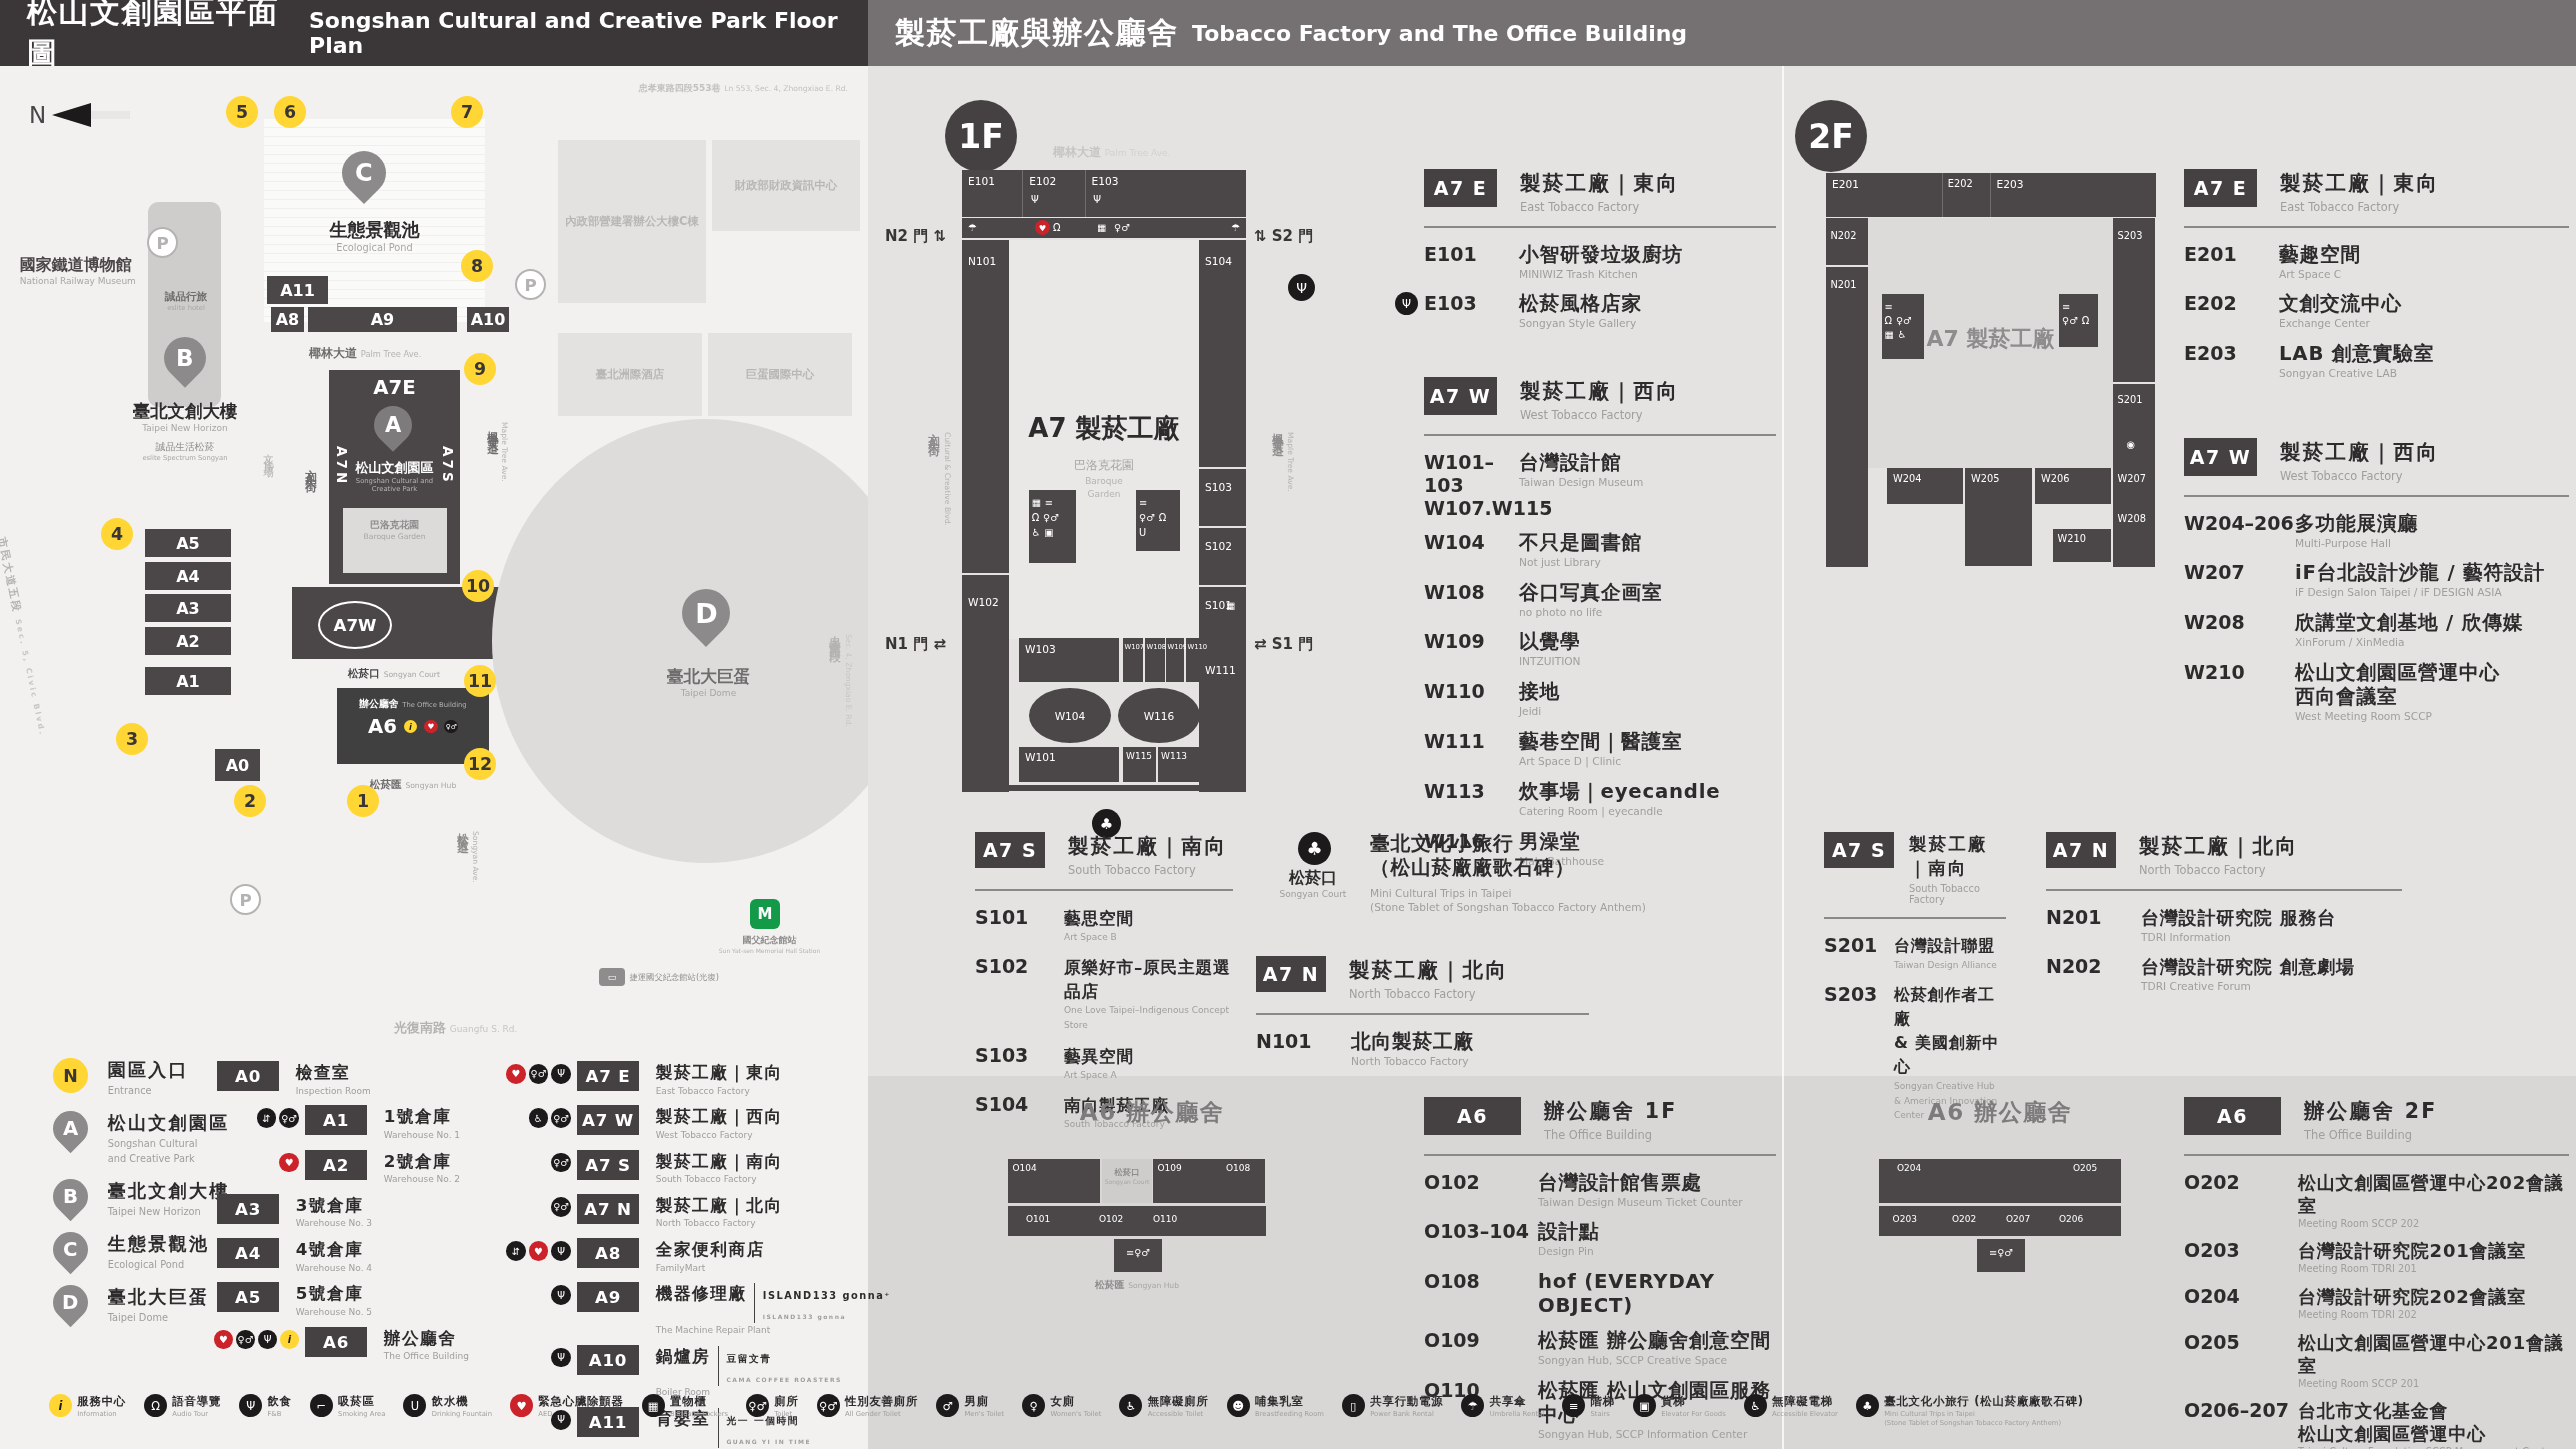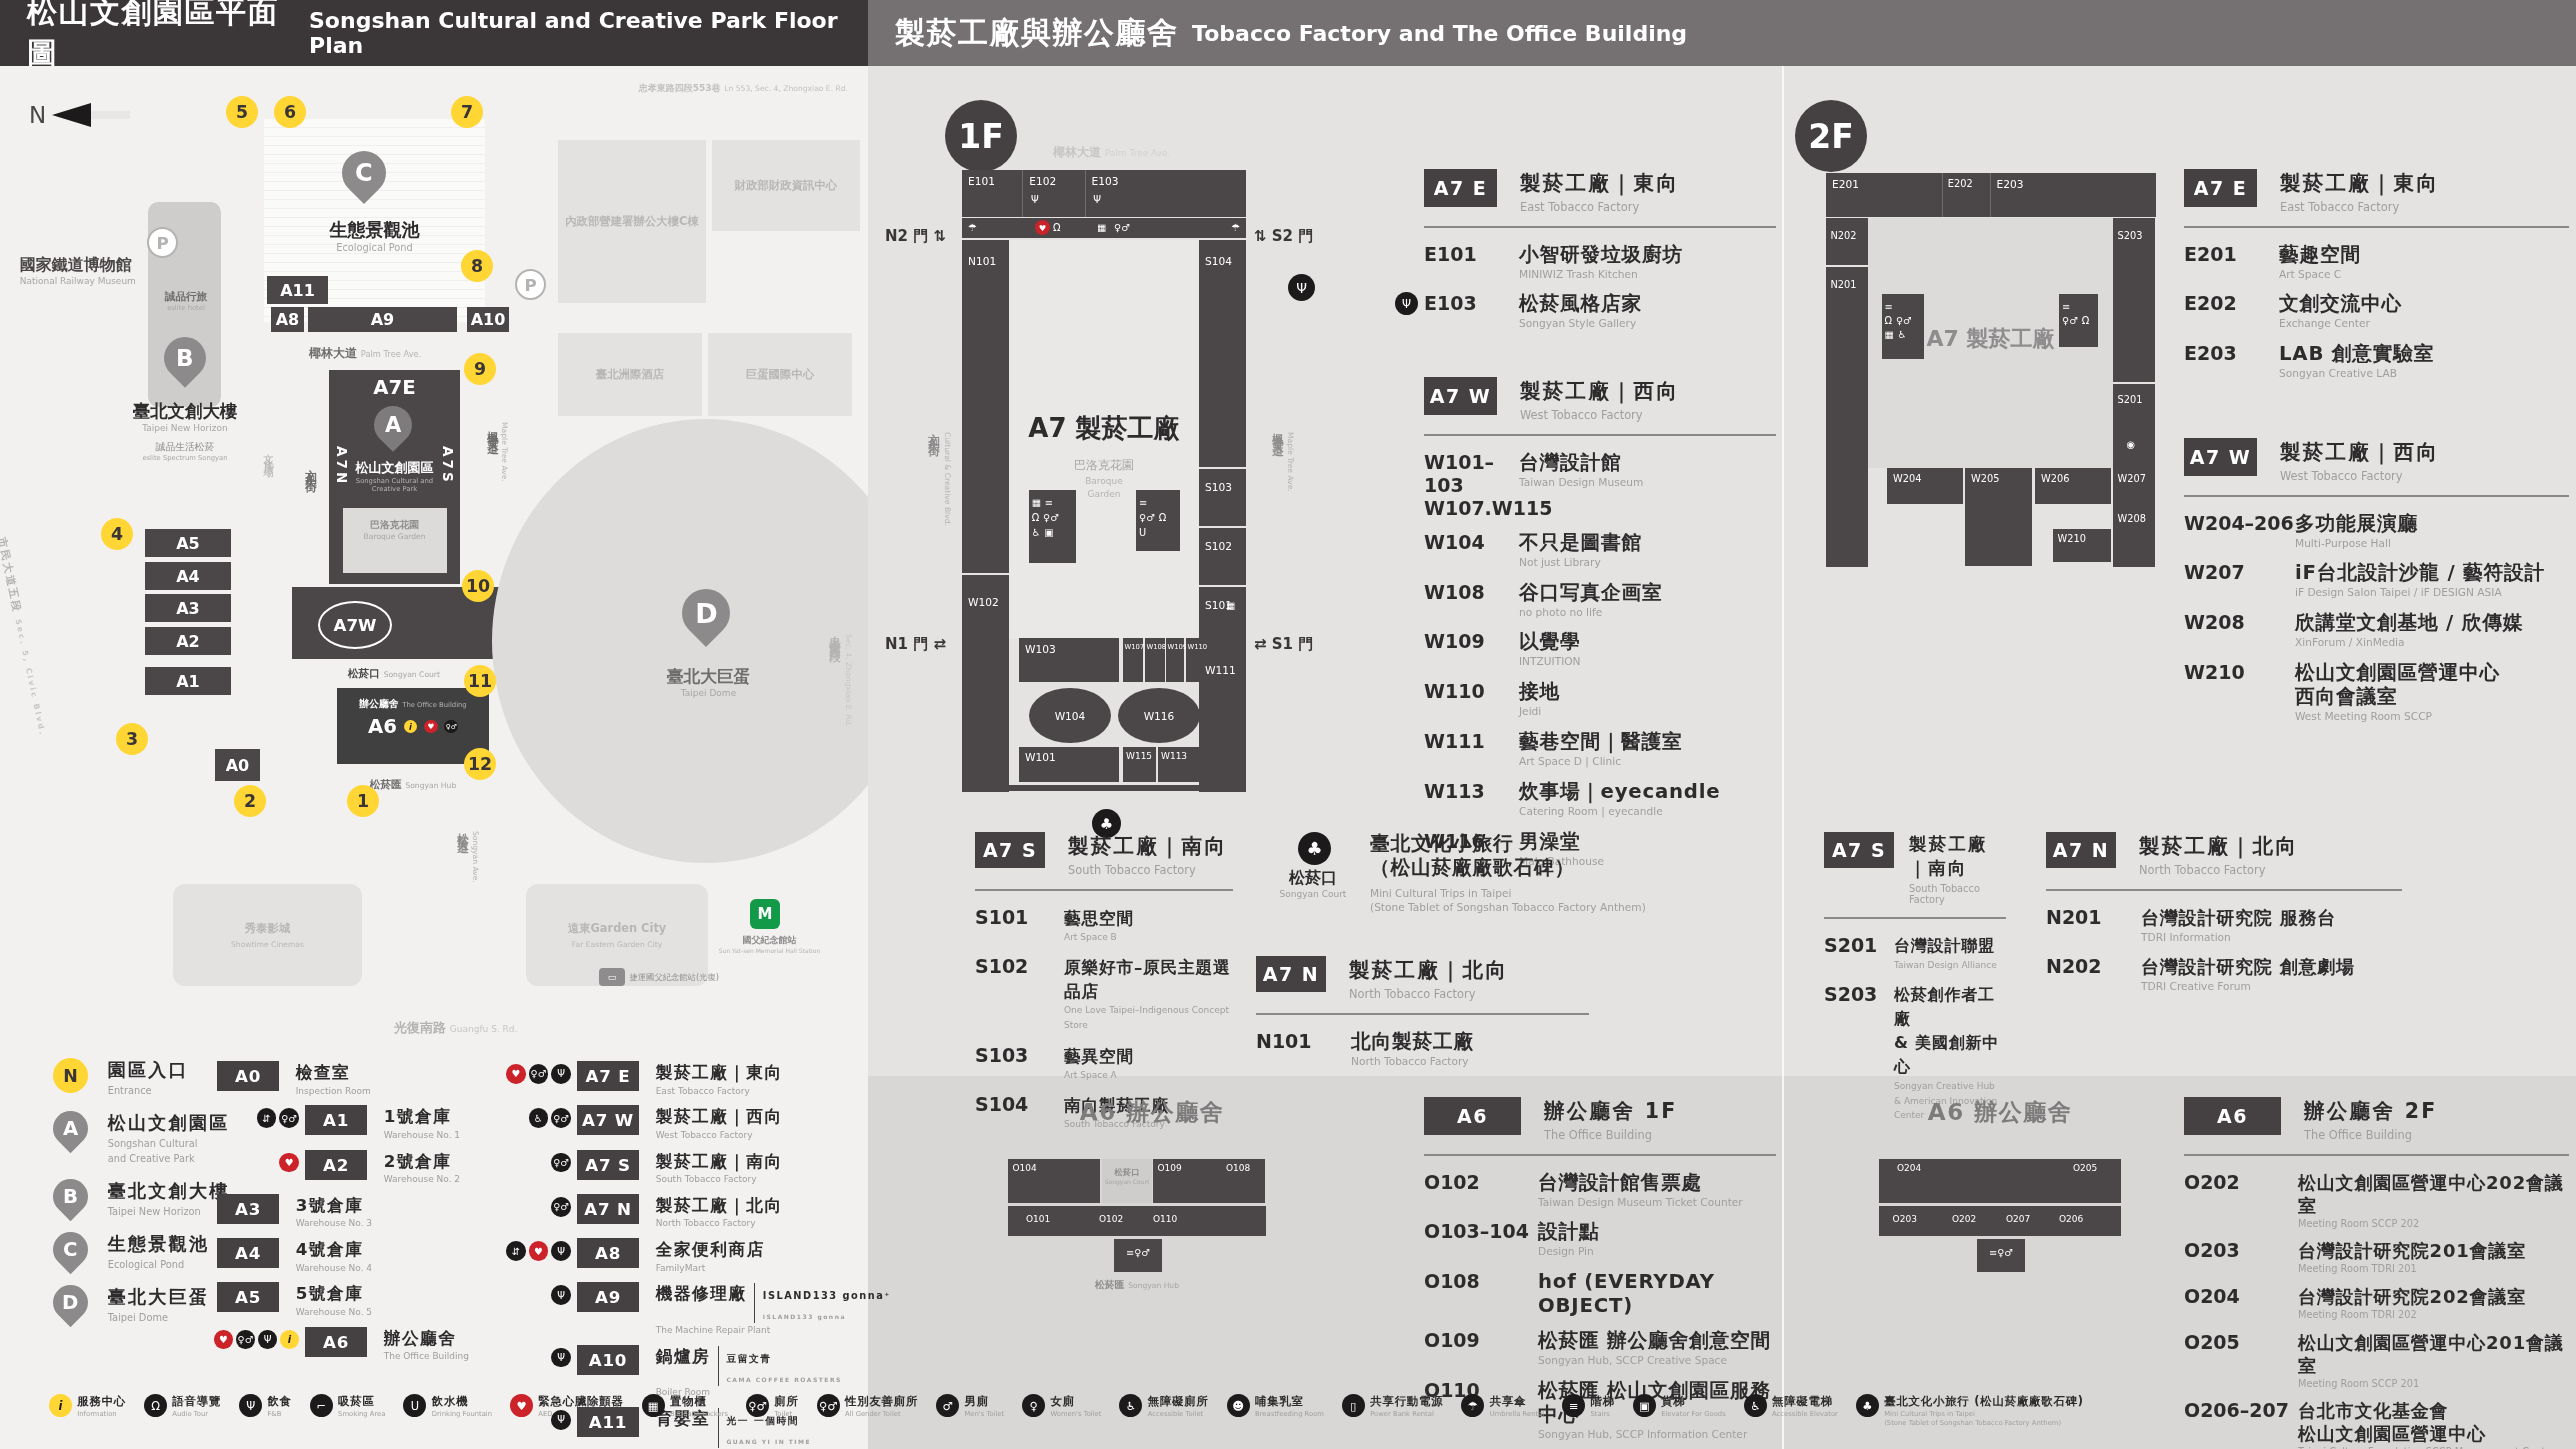--- a/index.html
+++ b/index.html
@@ -243,26 +243,20 @@
         <span style="font-size:27px;">D</span>
       </div>
     <div class="abs" style="left:629px;top:599px;width:159px;text-align:center;">
       <div style="font-size:16.7px;font-weight:700;color:#6f6c6d;">臺北大巨蛋</div>
       <div style="font-size:9px;color:#a8a6a5;">Taipei Dome</div>
     </div>
 
     <div class="pcirc" style="left:230px;top:818px;">
         <span>P</span>
       </div>
-    <div class="mapblock" style="left:173px;top:818px;width:189px;height:102px;border-radius:12px;">
-      <span><span>秀泰影城</span><br><span style="font-size:7.6px;font-weight:400;">Showtime Cinemas</span></span>
-    </div>
-    <div class="mapblock" style="left:526px;top:818px;width:182px;height:102px;border-radius:12px;">
-      <span><span>遠東Garden City</span><br><span style="font-size:7.6px;font-weight:400;">Far Eastern Garden City</span></span>
-    </div>
     <div class="vtx abs" style="left:455px;top:758px;color:#8f8c8d;font-size:11.4px;font-weight:700;letter-spacing:3px;"><span>松菸大道</span></div>
     <div class="vtx abs" style="left:471px;top:765px;color:#b5b3b2;font-size:7.6px;"><span>Songyan Ave.</span></div>
     <div class="abs" style="left:394px;top:953px;">
       <span style="font-size:13px;font-weight:700;color:#b5b3b2;">光復南路</span>
       <span style="font-size:9px;color:#c8c6c5;">Guangfu S. Rd.</span>
     </div>
     <div class="vtx abs" style="left:827px;top:561px;color:#b5b3b2;font-size:11.4px;font-weight:700;letter-spacing:3px;"><span>忠孝東路四段</span></div>
     <div class="vtx abs" style="left:844px;top:568px;color:#c8c6c5;font-size:7.6px;"><span>Sec. 4, Zhongxiao E. Rd.</span></div>
     <div class="vtx abs" style="left:111px;top:455px;color:#b5b3b2;font-size:10.6px;font-weight:700;letter-spacing:3px;"><span>菸廠路</span></div>
     <div class="abs" style="left:7.6px;top:470px;transform:rotate(78deg);transform-origin:left top;color:#b5b3b2;font-size:10.6px;font-weight:700;letter-spacing:2.3px;white-space:nowrap;">

